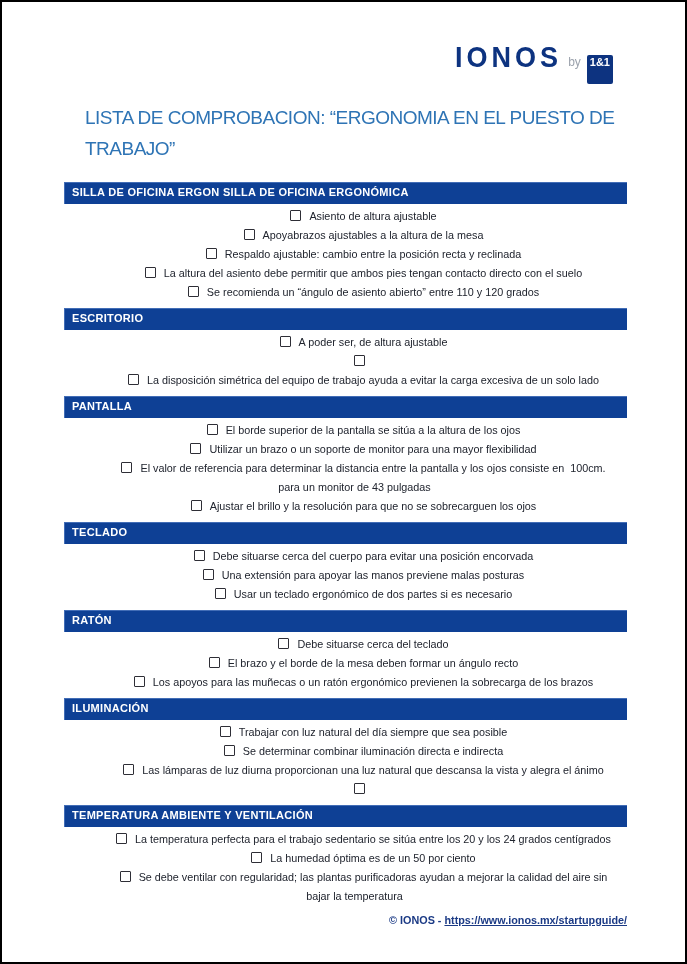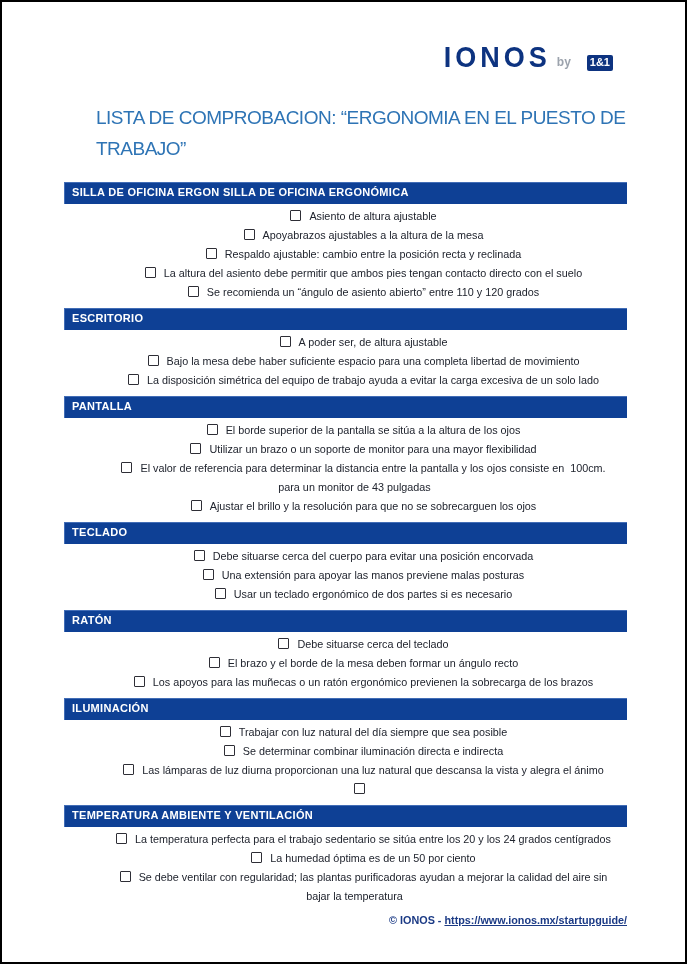--- a/index.html
+++ b/index.html
@@ -16,30 +16,30 @@
   .logo{
     position:absolute;top:40px;right:72px;
     display:flex;align-items:baseline;
   }
   .logo .brand{
     font-size:27px;font-weight:700;letter-spacing:4px;
     color:#0d3380;
     transform:scaleY(1.08);
   }
   .logo .by{
-    font-size:12px;color:#9ca3ad;margin:0 16px 0 6px;font-weight:700;
+    font-size:12px;color:#9ca3ad;margin:0 6px 0 6px;font-weight:400;
   }
   .logo .badge{
     background:#0d3380;color:#ffffff;
     font-size:11px;font-weight:700;
-    padding:1px 3px 3px 3px;border-radius:2px;
+    padding:1px 3px 16px 3px;border-radius:2px;
   }
   
   .title{
-    position:absolute;top:100px;left:94px;width:572px;
+    position:absolute;top:100px;left:83px;width:572px;
     font-size:19px;letter-spacing:-0.5px;line-height:31px;
     color:#2e74b5;font-weight:400;
     white-space:pre-line;
   }
   
   .sections{
     position:absolute;top:180px;left:62px;width:577px;
   }
   .bar{
     width:563px;box-sizing:border-box;
@@ -95,21 +95,21 @@
           <div class="item"><span class="cb"></span><span class="txt">Apoyabrazos ajustables a la altura de la mesa</span></div>
           <div class="item"><span class="cb"></span><span class="txt">Respaldo ajustable: cambio entre la posición recta y reclinada</span></div>
           <div class="item"><span class="cb"></span><span class="txt">La altura del asiento debe permitir que ambos pies tengan contacto directo con el suelo</span></div>
           <div class="item"><span class="cb"></span><span class="txt">Se recomienda un “ángulo de asiento abierto” entre 110 y 120 grados</span></div>
         </div>
       </section>
       <section>
         <div class="bar">ESCRITORIO</div>
         <div class="items">
           <div class="item"><span class="cb"></span><span class="txt">A poder ser, de altura ajustable</span></div>
-          <div class="item"><span class="cb"></span><span class="txt">Bajo la mesa debe haber suficiente espacio para una completa libertad de movimiento</span></div>
+          <div class="item"><span class="cb"></span></div>
           <div class="item"><span class="cb"></span><span class="txt">La disposición simétrica del equipo de trabajo ayuda a evitar la carga excesiva de un solo lado</span></div>
         </div>
       </section>
       <section>
         <div class="bar">PANTALLA</div>
         <div class="items">
           <div class="item"><span class="cb"></span><span class="txt">El borde superior de la pantalla se sitúa a la altura de los ojos</span></div>
           <div class="item"><span class="cb"></span><span class="txt">Utilizar un brazo o un soporte de monitor para una mayor flexibilidad</span></div>
           <div class="item"><span class="cb"></span><span class="txt">El valor de referencia para determinar la distancia entre la pantalla y los ojos consiste en  100cm.
 para un monitor de 43 pulgadas</span></div>

